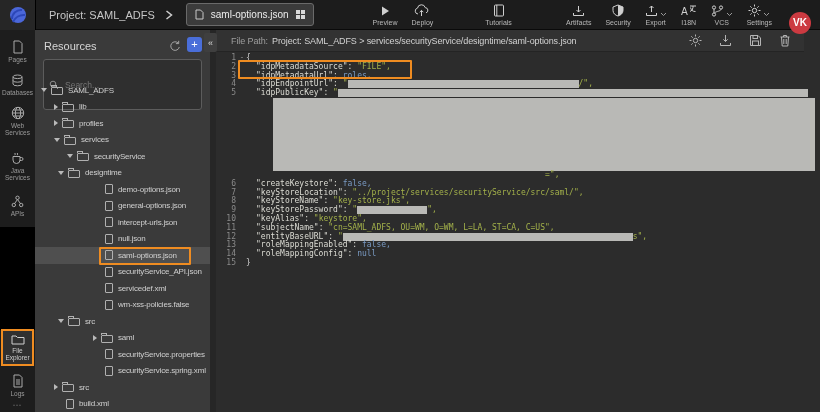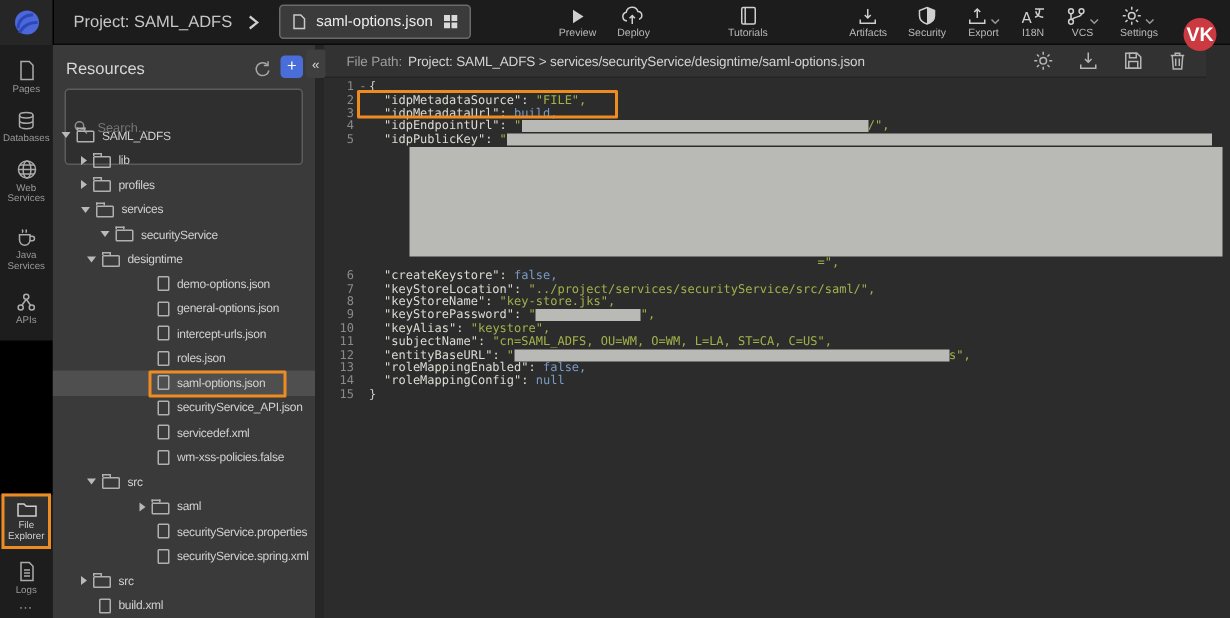--- a/index.html
+++ b/index.html
@@ -15,21 +15,21 @@
   .crumb-chev{margin-left:10px}
   .tab{margin-left:13px;height:21px;background:#3b3b3b;border:1px solid #6a6a6a;border-radius:3px;
        display:flex;align-items:center;padding:0 8px;gap:7px;cursor:default}
   .tab-name{color:#ececec;font-size:10px;white-space:nowrap}
   .act{display:flex;flex-direction:column;align-items:center;gap:2px;color:#b9b9b9;
        font-size:7px;padding:0 7px;white-space:nowrap}
   .act .ic-row{display:flex;align-items:flex-end;gap:2px;height:13px}
   .acts-left{display:flex;margin-left:52px;align-items:center}
   .acts-left .tut{margin-left:38px}
   .acts-right{display:flex;margin-left:auto;align-items:center}
-  .avatar{width:22px;height:22px;border-radius:50%;background:#cc3a41;color:#fff;font-size:13px;
+  .avatar{width:22px;height:22px;border-radius:50%;background:#cc3a41;color:#fff;font-size:10px;
           font-weight:bold;display:flex;align-items:center;justify-content:center;margin:16px 9px 0 10px}
   
   .rail{position:absolute;left:0;top:30px;width:35px;bottom:0;background:#1d1d1d;z-index:4}
   .ritem{position:absolute;left:0;width:35px;display:flex;flex-direction:column;align-items:center;
          gap:2px;color:#9a9a9a;font-size:6.5px;line-height:7px;text-align:center}
   .rail-gap{position:absolute;left:0;top:197px;width:35px;height:103px;background:#000}
   .ritem.fe{left:1px;width:29px;border:2px solid #ef8c21;background:#303030;padding:3px 0 3px 0;color:#cfcfcf}
   .rail-dots{position:absolute;left:0;top:370px;width:35px;text-align:center;color:#8a8a8a;
              font-size:9px;letter-spacing:1px}
   
@@ -352,21 +352,21 @@
     <div class="row lv4 file">
         <span class="ficon"></span>
         <span>general-options.json</span>
       </div>
     <div class="row lv4 file">
         <span class="ficon"></span>
         <span>intercept-urls.json</span>
       </div>
     <div class="row lv4 file">
         <span class="ficon"></span>
-        <span>roles.json</span>
+        <span>null.json</span>
       </div>
     <div class="row lv4 file sel">
         <span class="ficon"></span>
         <span>saml-options.json</span>
         <span class="sel-outline"></span>
       </div>
     <div class="row lv4 file">
         <span class="ficon"></span>
         <span>securityService_API.json</span>
       </div>
@@ -441,21 +441,21 @@
           </svg>
         </span>
     </span>
   </div>
 
   <div class="code">
     <div class="hl-line2"></div>
 
     <div class="cl"><span class="ln">1</span><span class="fold">-</span><span class="b">{</span></div>
     <div class="cl"><span class="ln">2</span><span class="fold"></span><span class="ind"></span><span class="k">"idpMetadataSource"</span><span class="k">: </span><span class="s">"FILE",</span></div>
-    <div class="cl"><span class="ln">3</span><span class="fold"></span><span class="ind"></span><span class="k">"idpMetadataUrl"</span><span class="k">: </span><span class="kw">build,</span></div>
+    <div class="cl"><span class="ln">3</span><span class="fold"></span><span class="ind"></span><span class="k">"idpMetadataUrl"</span><span class="k">: </span><span class="kw">roles,</span></div>
     <div class="cl"><span class="ln">4</span><span class="fold"></span><span class="ind"></span><span class="k">"idpEndpointUrl"</span><span class="k">: </span><span class="s">"</span><span class="red" style="width:231px"></span><span class="s">/",</span></div>
     <div class="cl"><span class="ln">5</span><span class="fold"></span><span class="ind"></span><span class="k">"idpPublicKey"</span><span class="k">: </span><span class="s">"</span><span class="red" style="width:470px"></span></div>
     <div class="redact-block"></div>
     <div class="cl"><span class="ln"></span><span class="fold"></span><span class="s tail-pad">=",</span></div>
     <div class="cl"><span class="ln">6</span><span class="fold"></span><span class="ind"></span><span class="k">"createKeystore"</span><span class="k">: </span><span class="kw">false,</span></div>
     <div class="cl"><span class="ln">7</span><span class="fold"></span><span class="ind"></span><span class="k">"keyStoreLocation"</span><span class="k">: </span><span class="s">"../project/services/securityService/src/saml/",</span></div>
     <div class="cl"><span class="ln">8</span><span class="fold"></span><span class="ind"></span><span class="k">"keyStoreName"</span><span class="k">: </span><span class="s">"key-store.jks",</span></div>
     <div class="cl"><span class="ln">9</span><span class="fold"></span><span class="ind"></span><span class="k">"keyStorePassword"</span><span class="k">: </span><span class="s">"</span><span class="red" style="width:70px"></span><span class="s">",</span></div>
     <div class="cl"><span class="ln">10</span><span class="fold"></span><span class="ind"></span><span class="k">"keyAlias"</span><span class="k">: </span><span class="s">"keystore",</span></div>
     <div class="cl"><span class="ln">11</span><span class="fold"></span><span class="ind"></span><span class="k">"subjectName"</span><span class="k">: </span><span class="s">"cn=SAML_ADFS, OU=WM, O=WM, L=LA, ST=CA, C=US",</span></div>

